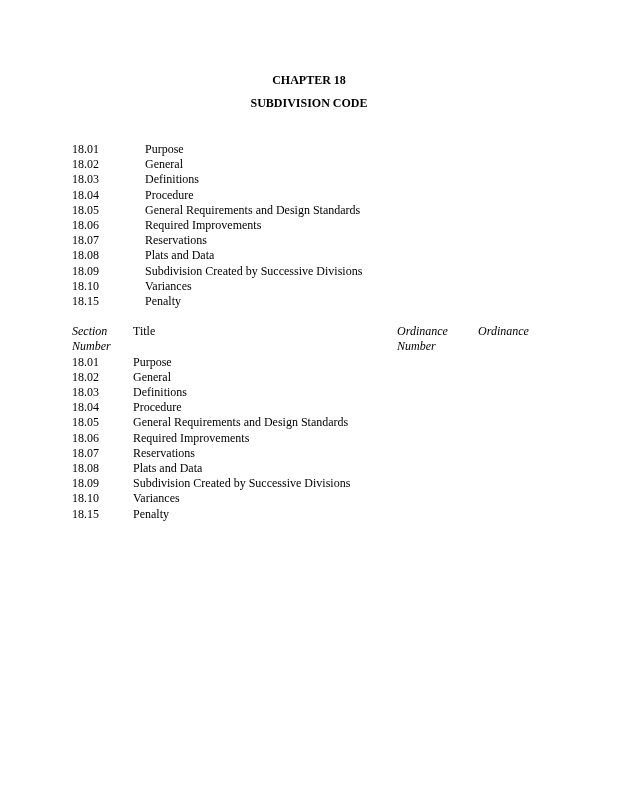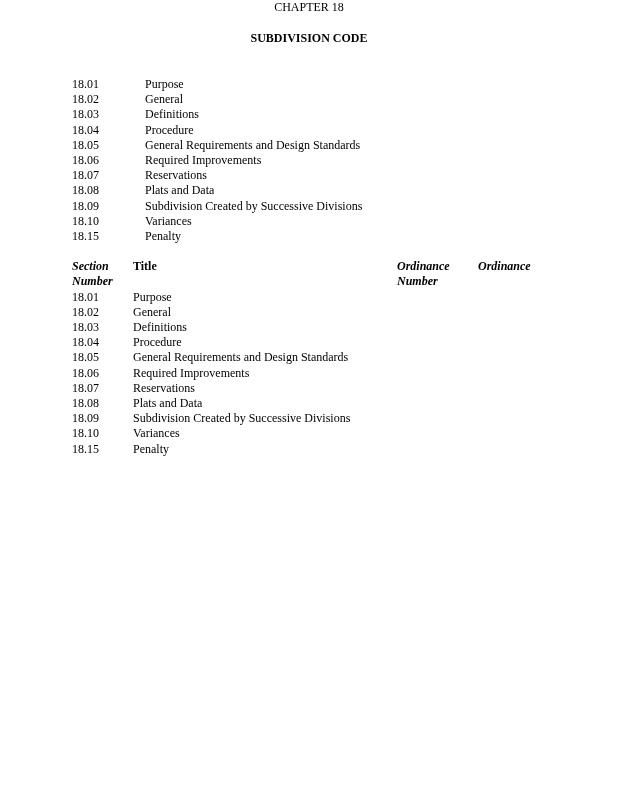--- a/index.html
+++ b/index.html
@@ -11,43 +11,44 @@
     position: relative;
     width: 618px;
     height: 800px;
     background: #ffffff;
     font-family: "Liberation Serif", "DejaVu Serif", serif;
     font-size: 12px;
     color: #000000;
     overflow: hidden;
   }
   .chapter-heading {
+    padding-top: 73px;
     text-align: center;
     line-height: 15px;
-    font-weight: normal;
+    font-weight: bold;
   }
   .code-title {
-    margin-top: 16px;
+    margin-top: 8px;
     text-align: center;
     line-height: 15px;
     font-weight: bold;
   }
   .toc {
     margin: 31px 0 0 72px;
     line-height: 15.2px;
   }
   .toc-row { display: flex; }
   .toc-row .num { width: 73px; flex-shrink: 0; }
   .toc-row .ttl { flex: 1; }
 
   .tbl-header {
     display: flex;
     margin: 15px 1px 0 72px;
     line-height: 15.2px;
-    font-weight: bold;
+    font-weight: normal;
     font-style: italic;
   }
   .tbl-header .col-section { width: 61px; flex-shrink: 0; }
   .tbl-header .col-title   { width: 264px; flex-shrink: 0; font-style: normal; }
   .tbl-header .col-ord     { width: 81px; flex-shrink: 0; }
   .tbl-header .col-date    { flex: 1; }
 
   .tbl-body {
     margin-left: 72px;
     line-height: 15.2px;

